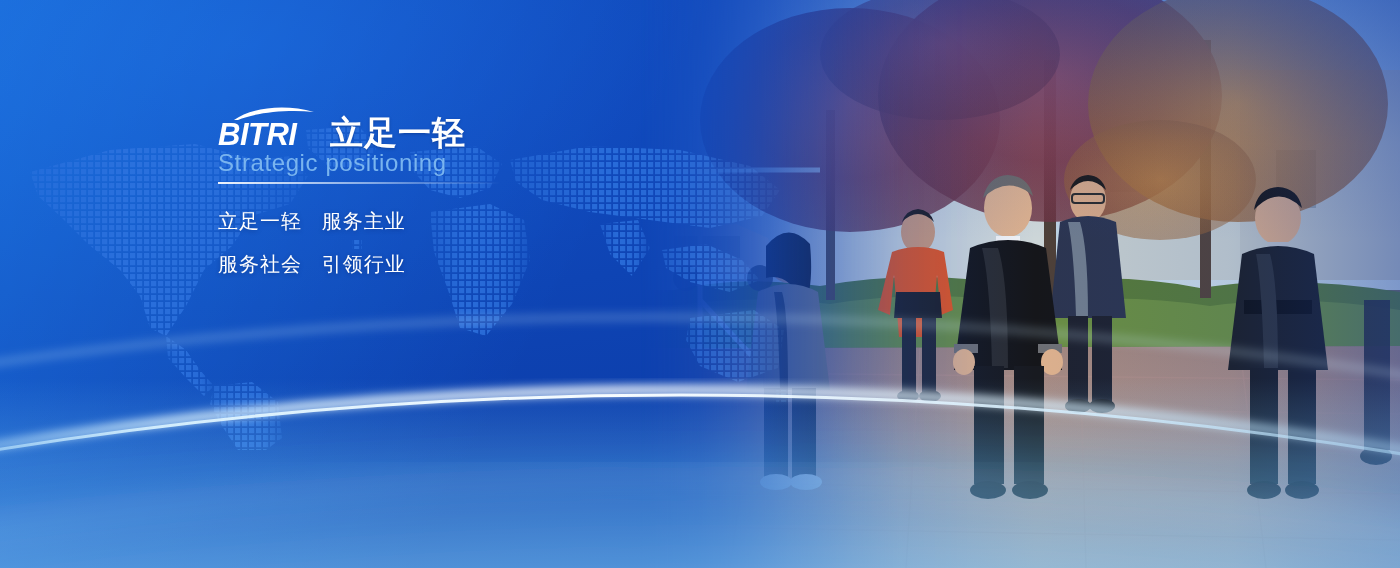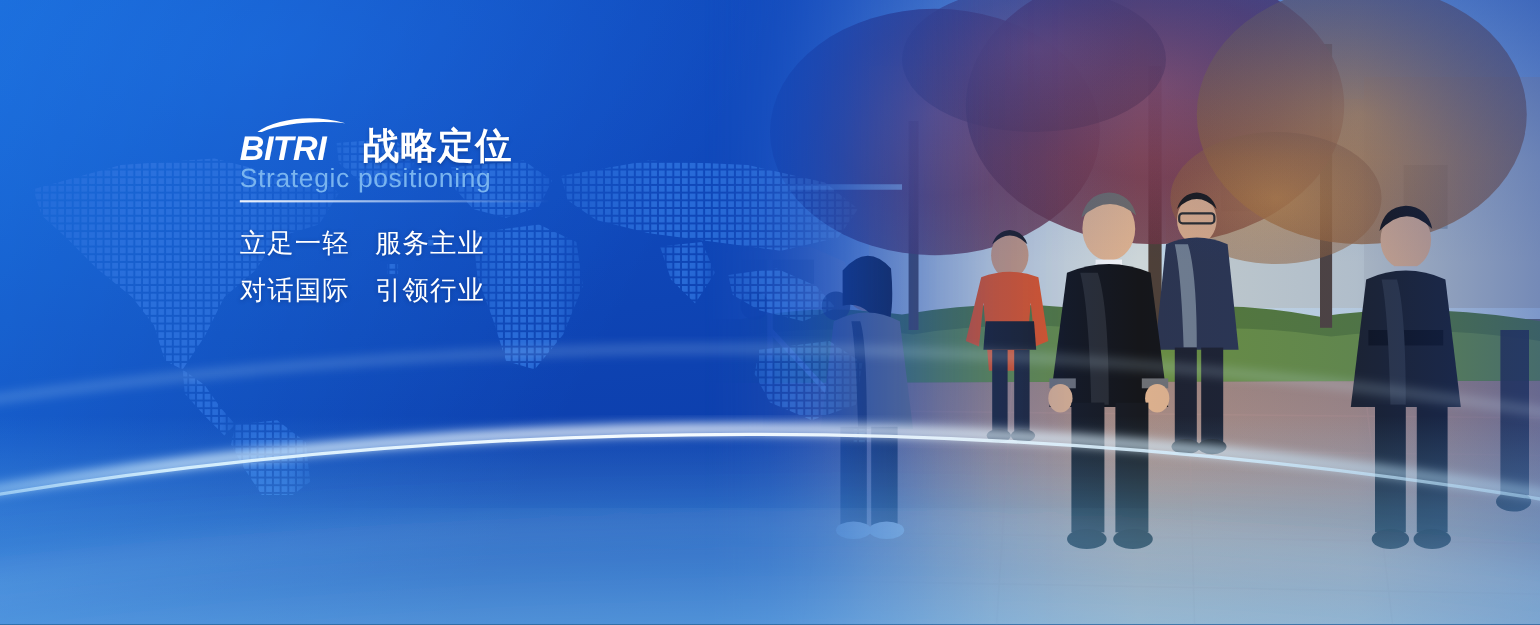--- a/index.html
+++ b/index.html
@@ -1,20 +1,20 @@
 <!DOCTYPE html>
 <html><head>
 <meta charset="utf-8">
 <style>
   html,body{margin:0;padding:0;background:#0a3faa;}
   *{box-sizing:border-box;}
   #banner{
     position:relative;width:1400px;height:568px;overflow:hidden;
     font-family:"Liberation Sans","DejaVu Sans",sans-serif;
-    background:#14532d;
+    background:#7f1d1d;
   }
 
   
   .bg-base{
     position:absolute;inset:0;
     background:
       radial-gradient(140% 120% at 18% 8%, #1351c8 0%, #0e44b4 38%, #0c3ca8 70%, #0b389f 100%);
   }
   .bg-sheen{
     position:absolute;inset:0;
@@ -82,21 +82,21 @@
     font-size:24px;color:#79b4ef;letter-spacing:.6px;line-height:1.05;
     font-weight:400;
   }
   .divider{
     margin-top:7px;width:282px;height:2px;
     background:linear-gradient(90deg, rgba(255,255,255,.92) 0%, rgba(220,236,255,.55) 55%, rgba(190,222,255,0) 100%);
   }
 
   .slogans{margin-top:16px;}
   .slogan-line{
-    font-size:24px;color:#ffffff;line-height:43px;letter-spacing:1px;
+    font-size:20px;color:#ffffff;line-height:43px;letter-spacing:1px;
     white-space:pre;
     text-shadow:0 1px 4px rgba(4,30,90,.40);
   }
 </style>
 </head>
 <body>
 
 <div id="banner">
 
   <div class="bg-base"></div>
@@ -326,25 +326,25 @@
 
   <div class="content">
 
     <div class="logo-row">
       <div class="logo-mark">
         <svg class="swoosh" viewBox="0 0 84 16" aria-hidden="true">
           <path d="M2 15 C18 3 52 -2 82 7 C54 4 22 8 6 15 Z" fill="#ffffff"></path>
         </svg>
         <div class="wordmark">BITRI</div>
       </div>
-      <div class="cn-title">战略定位</div>
+      <div class="cn-title">立足一轻</div>
     </div>
 
     <div class="subtitle">Strategic positioning</div>
     <div class="divider"></div>
 
     <div class="slogans">
       <div class="slogan-line">立足一轻   服务主业</div>
-      <div class="slogan-line">对话国际   引领行业</div>
+      <div class="slogan-line">服务社会   引领行业</div>
     </div>
 
   </div>
 </div>
 
 </body></html>

